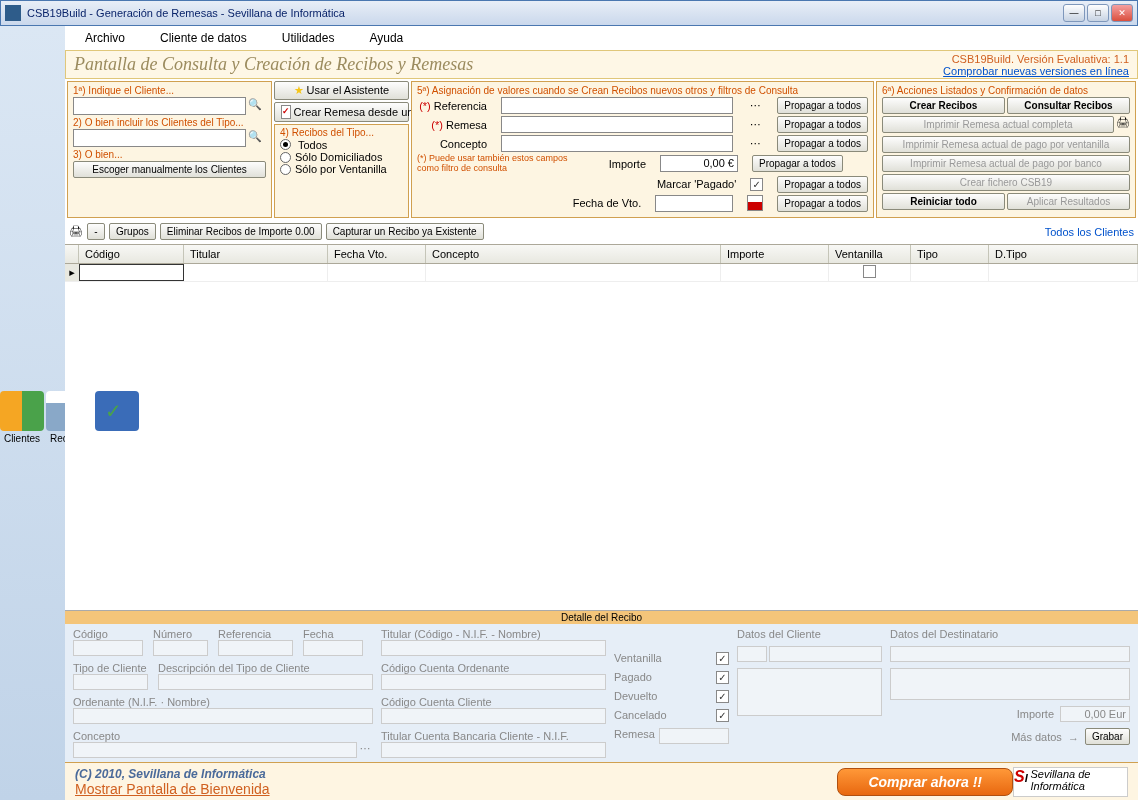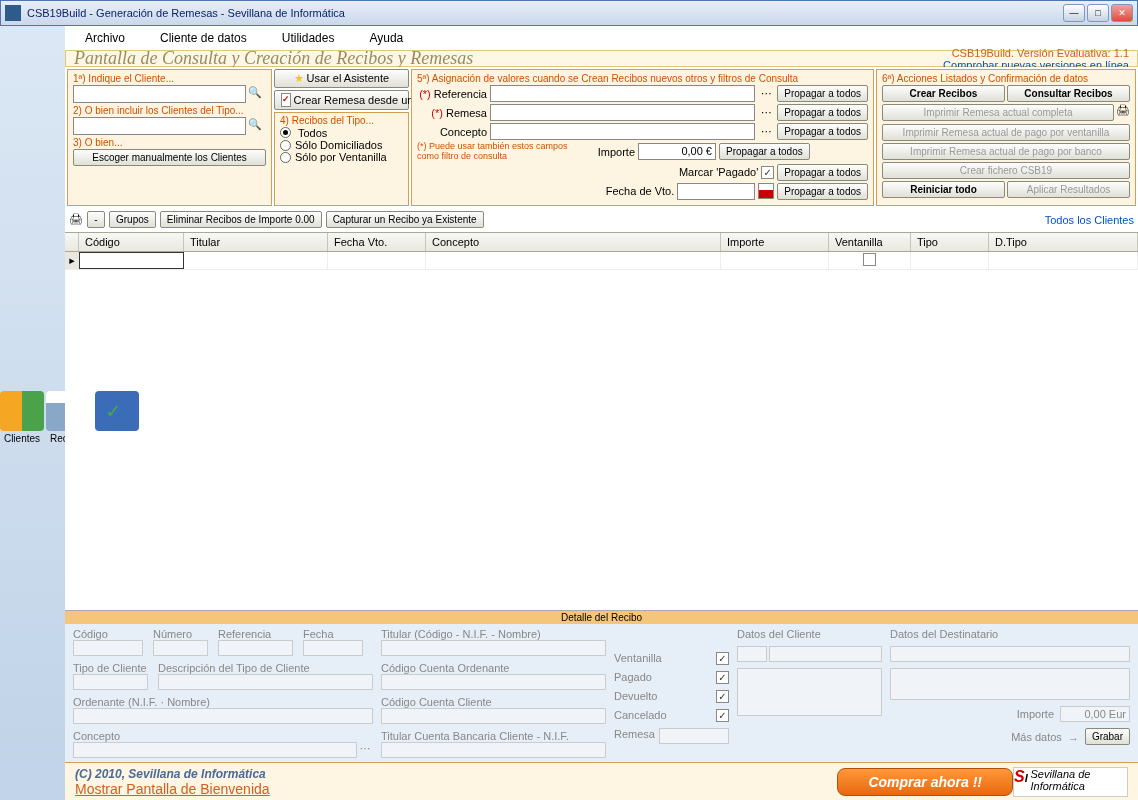--- a/index.html
+++ b/index.html
@@ -11,21 +11,21 @@
 .winbtn{width:22px;height:18px;background:linear-gradient(to bottom,#fefefe,#c7d3e3);border:1px solid #7e97bb;border-radius:3px;display:flex;align-items:center;justify-content:center;font-size:9px;cursor:pointer}
 .winbtn.close{background:linear-gradient(to bottom,#f5a0a0,#da4f3d);color:#fff}
 .app-body{display:flex;height:calc(100% - 26px);background:#fff}
 .leftbar{width:65px;background:linear-gradient(to bottom,#dbe7f4,#c0d3e8);padding-top:8px;display:flex;flex-direction:row;align-items:center;gap:2px}
 .lb-item{width:56px;text-align:center;padding:4px 0;cursor:pointer}
 .lb-icon{width:44px;height:40px;margin:0 auto 2px;border-radius:4px}
 .lb-label{font-size:10px;color:#000}
 .content{flex:1;display:flex;flex-direction:column;height:100%;background:#fff}
 .menubar{height:24px;background:#fff;display:flex;align-items:center;padding-left:20px;gap:35px}
 .menu-item{cursor:pointer;font-size:12px}
-.header-bar{height:17px;background:#fef7e6;border:1px solid #e0c77a;margin:0;display:flex;align-items:center;padding:1px 8px}
+.header-bar{height:29px;background:#fef7e6;border:1px solid #e0c77a;margin:0;display:flex;align-items:center;padding:1px 8px}
 .header-title{flex:1;font-size:18px;font-style:italic;color:#9b8b5e;font-family:Georgia,serif}
 .header-right{text-align:right;font-size:10px}
 .version{color:#d06020}
 .checklink{color:#0052cc;text-decoration:underline;cursor:pointer}
 .config-row{display:flex;gap:2px;padding:2px;background:#fff}
 .panel{border:1px solid #d0a050;background:#fdf5e2;padding:3px 5px;position:relative}
 .panel-a{width:205px}
 .panel-b{width:135px;display:flex;flex-direction:column;gap:2px}
 .panel-c{flex:1}
 .panel-d{width:260px}
@@ -34,21 +34,21 @@
 .inp{background:#fff;border:1px solid #888;height:18px;flex:1}
 .bino{width:18px;height:16px;cursor:pointer}
 .btn{background:linear-gradient(to bottom,#fdfdfd,#e0e0d8);border:1px solid #8a8a7a;border-radius:2px;padding:2px 6px;cursor:pointer;font-size:10px;white-space:nowrap}
 .btn-wide{display:block;width:100%;text-align:center}
 .btn-dis{color:#999}
 .star{color:#f5c518}
 .chk-red{width:14px;height:14px;border:1px solid #888;background:#fff;display:inline-flex;align-items:center;justify-content:center;color:#c00;font-weight:bold;font-size:9px}
 .radio{width:11px;height:11px;border:1px solid #666;border-radius:50%;display:inline-block;background:#fff;position:relative}
 .radio.sel::after{content:'';position:absolute;top:2px;left:2px;width:5px;height:5px;background:#000;border-radius:50%}
 .aster{color:#c00}
-.c-row{display:flex;align-items:center;gap:3px;margin-bottom:2px;font-size:10px}
+.c-row{display:flex;align-items:center;gap:14px;margin-bottom:2px;font-size:10px}
 .c-lbl{width:70px;text-align:right}
 .c-inp{flex:1;background:#fff;border:1px solid #888;height:17px}
 .dots{width:16px;text-align:center;cursor:pointer}
 .c-note{color:#d05000;font-size:9px;line-height:1.1}
 .d-btn{width:100%;margin-bottom:2px}
 .toolbar2{height:24px;display:flex;align-items:center;padding:2px 4px;gap:4px;background:#fff}
 .todos-lbl{margin-left:auto;color:#0052cc;font-size:11px}
 .grid-hdr{display:flex;background:linear-gradient(to bottom,#f8f8f5,#e8e8e0);border-top:1px solid #aca899;border-bottom:1px solid #aca899;height:20px}
 .gh{border-right:1px solid #c5c5b8;padding:3px 6px;font-size:11px}
 .grid-body{flex:1;background:#fff;overflow:auto}

